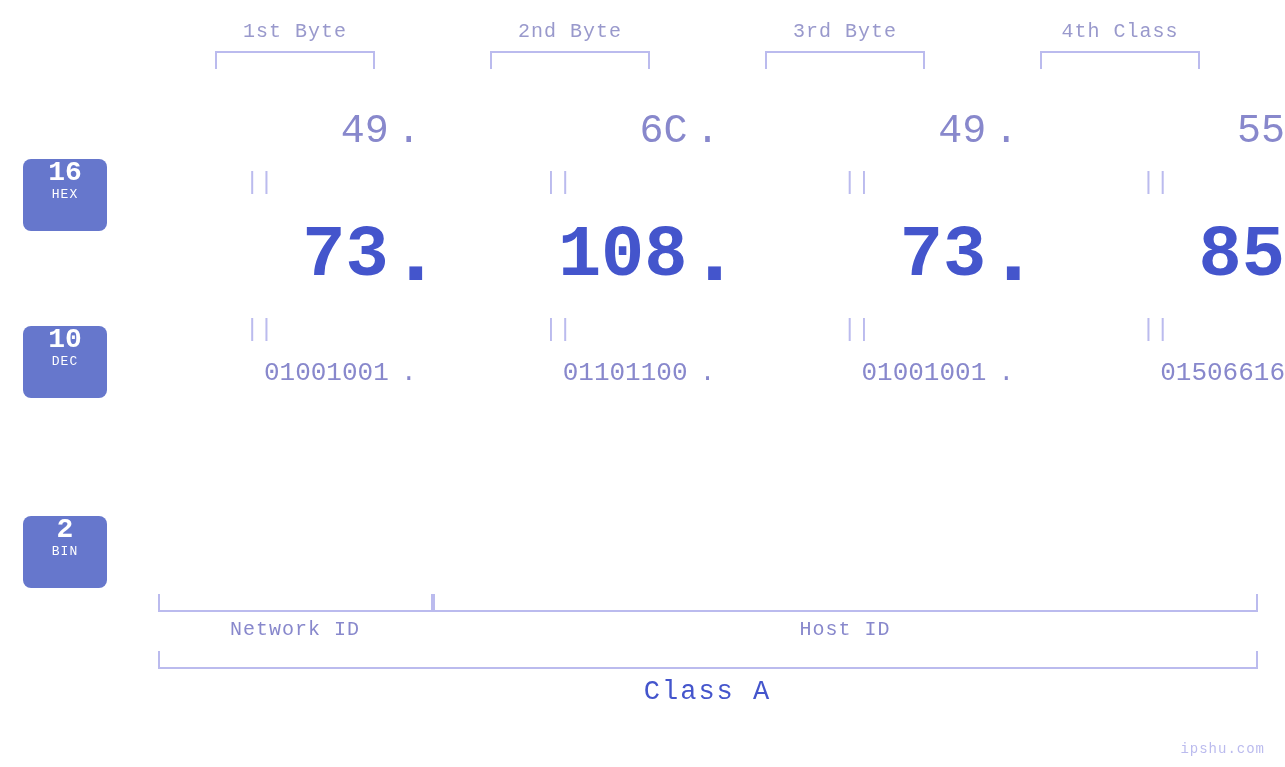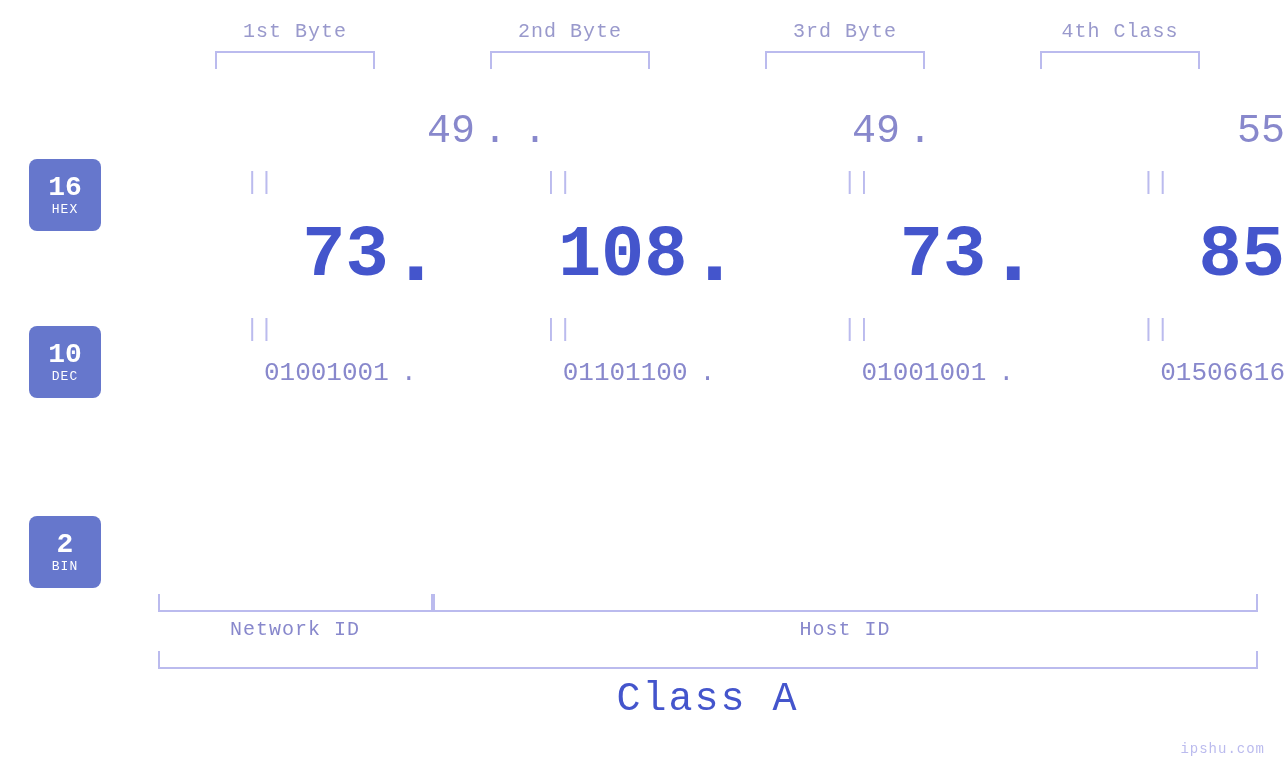--- a/index.html
+++ b/index.html
@@ -72,28 +72,28 @@
 
     .base-badges {
       width: 130px;
       display: flex;
       flex-direction: column;
       align-items: center;
       padding-top: 0px;
     }
 
     .base-badge {
-      width: 72px;
+      width: 84px;
       height: 72px;
       background: #6677cc;
       border-radius: 8px;
       display: flex;
       flex-direction: column;
       align-items: center;
-      justify-content: center;
+      justify-content: flex-start;
       color: white;
       margin-bottom: 0;
     }
 
     .base-badge .base-num {
       font-size: 28px;
       font-weight: bold;
       line-height: 1;
     }
 
@@ -247,21 +247,21 @@
       border-right: 2px solid #bbbbee;
       height: 18px;
     }
 
     
     .class-label-row {
       width: 1100px;
       margin-left: 130px;
       text-align: center;
       color: #4455cc;
-      font-size: 40px;
+      font-size: 27px;
       letter-spacing: 2px;
       margin-top: 8px;
     }
 
     
     .watermark {
       position: absolute;
       bottom: 10px;
       right: 20px;
       color: #bbbbee;
@@ -316,20 +316,21 @@
         <span class="base-num">2</span>
         <span class="base-label">BIN</span>
       </div>
     </div>
 
     <div class="ip-columns">
 
       <div class="ip-row hex-row">
         <div class="ip-cell">49</div>
         <div class="dot-cell">.</div>
+        <div class="ip-cell">6C</div>
         <div class="dot-cell">.</div>
         <div class="ip-cell">49</div>
         <div class="dot-cell">.</div>
         <div class="ip-cell">55</div>
       </div>
 
       <div class="equals-row">
         <div class="equals-cell">||</div>
         <div class="equals-dot-cell"></div>
         <div class="equals-cell">||</div>

